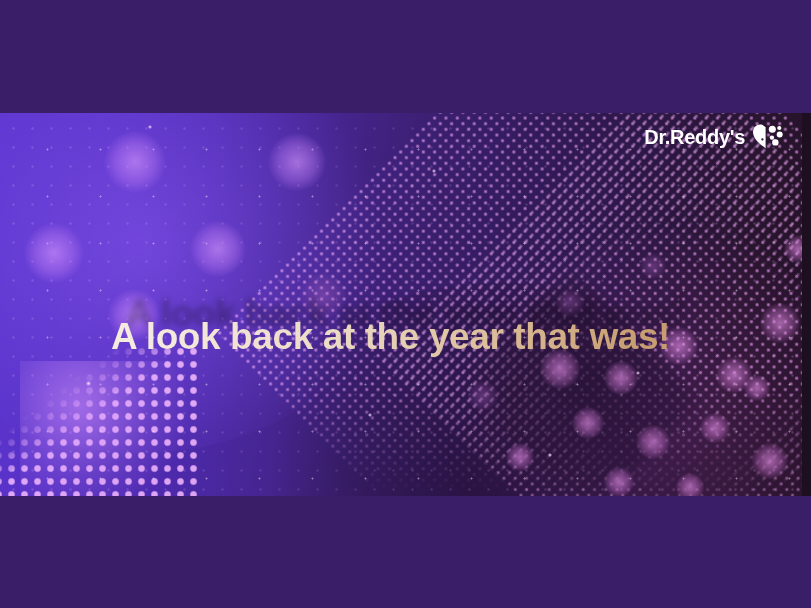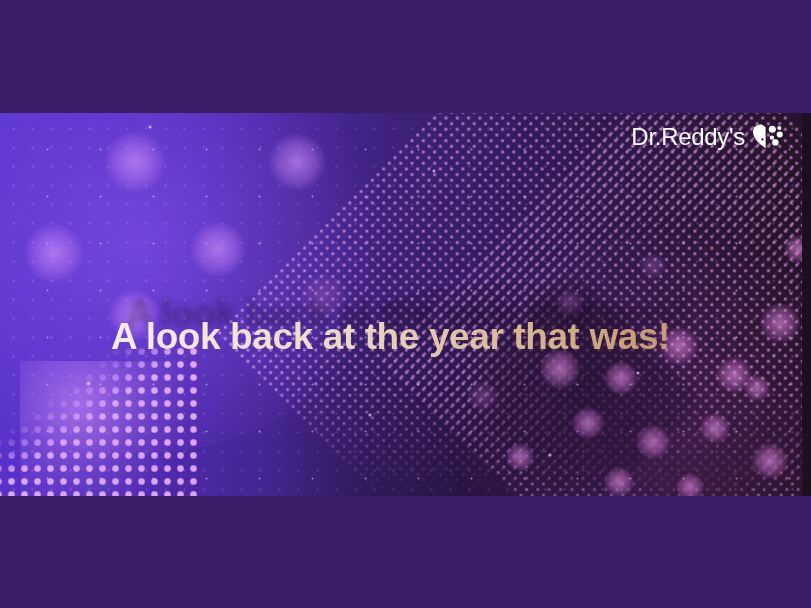--- a/index.html
+++ b/index.html
@@ -236,22 +236,22 @@
   #logo {
     position: absolute;
     right: 28px;
     top: 11px;
     display: flex;
     align-items: center;
     gap: 7px;
   }
   #logo-wordmark {
     color: #ffffff;
-    font-size: 24px;
-    font-weight: 400;
+    font-size: 20px;
+    font-weight: 700;
     letter-spacing: -0.3px;
     line-height: 1;
     white-space: nowrap;
   }
   #logo-mark {
     display: block;
   }
 </style>
 </head>
 <body>

